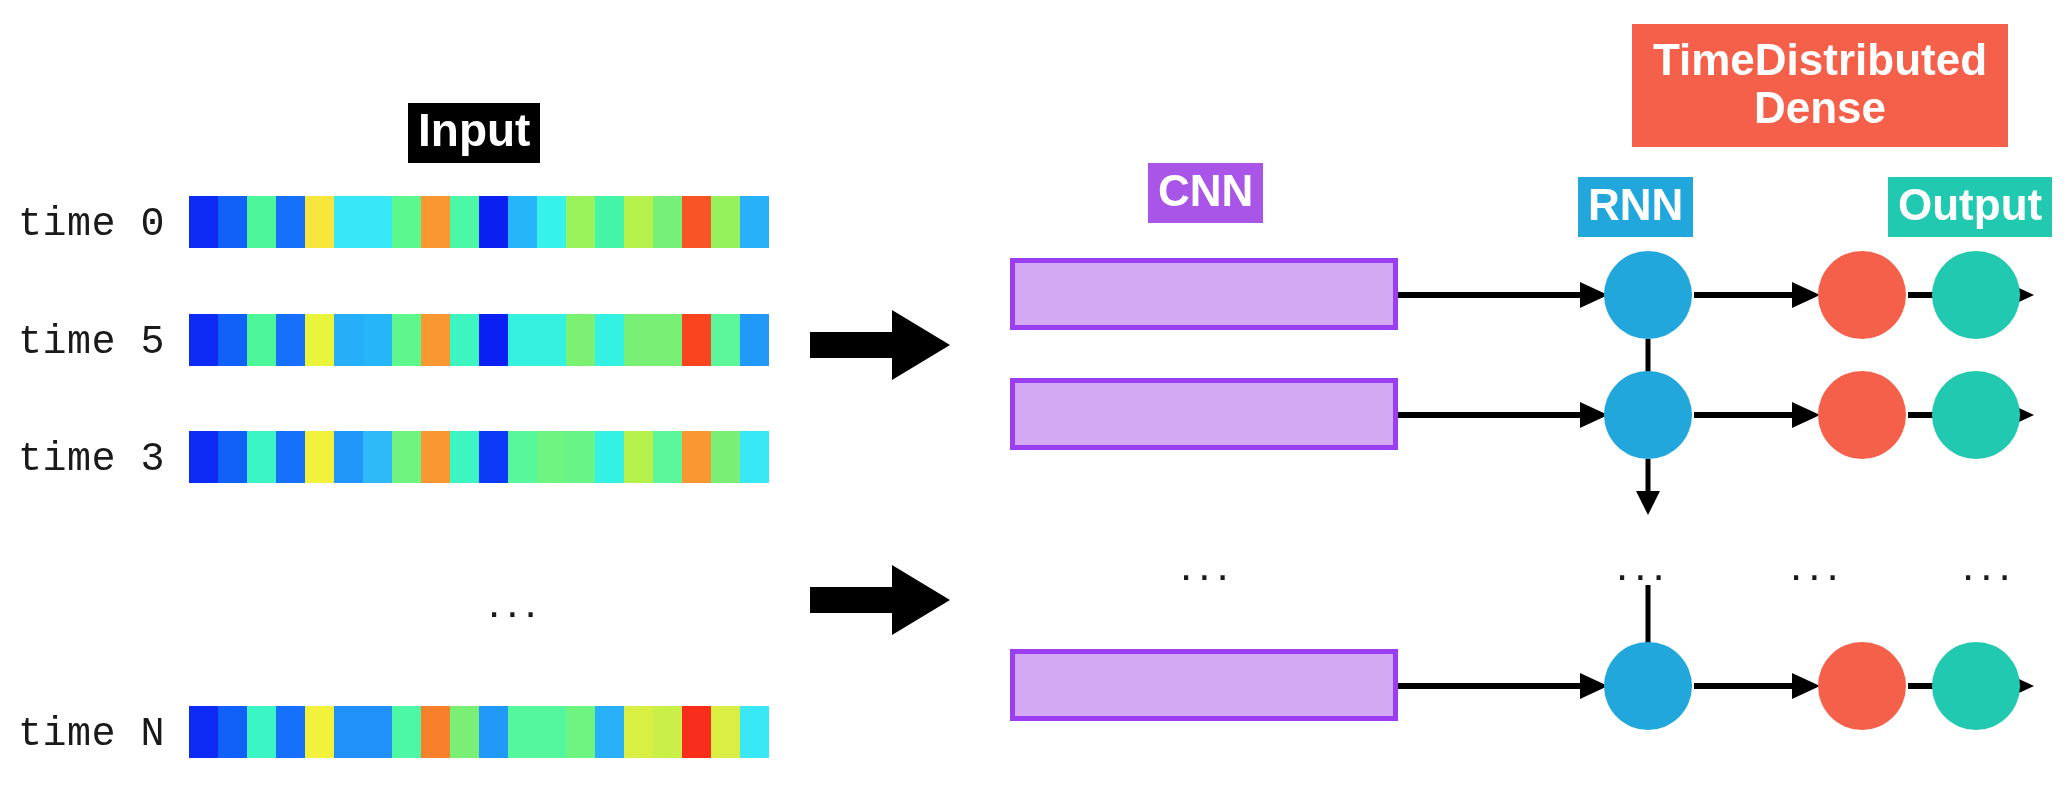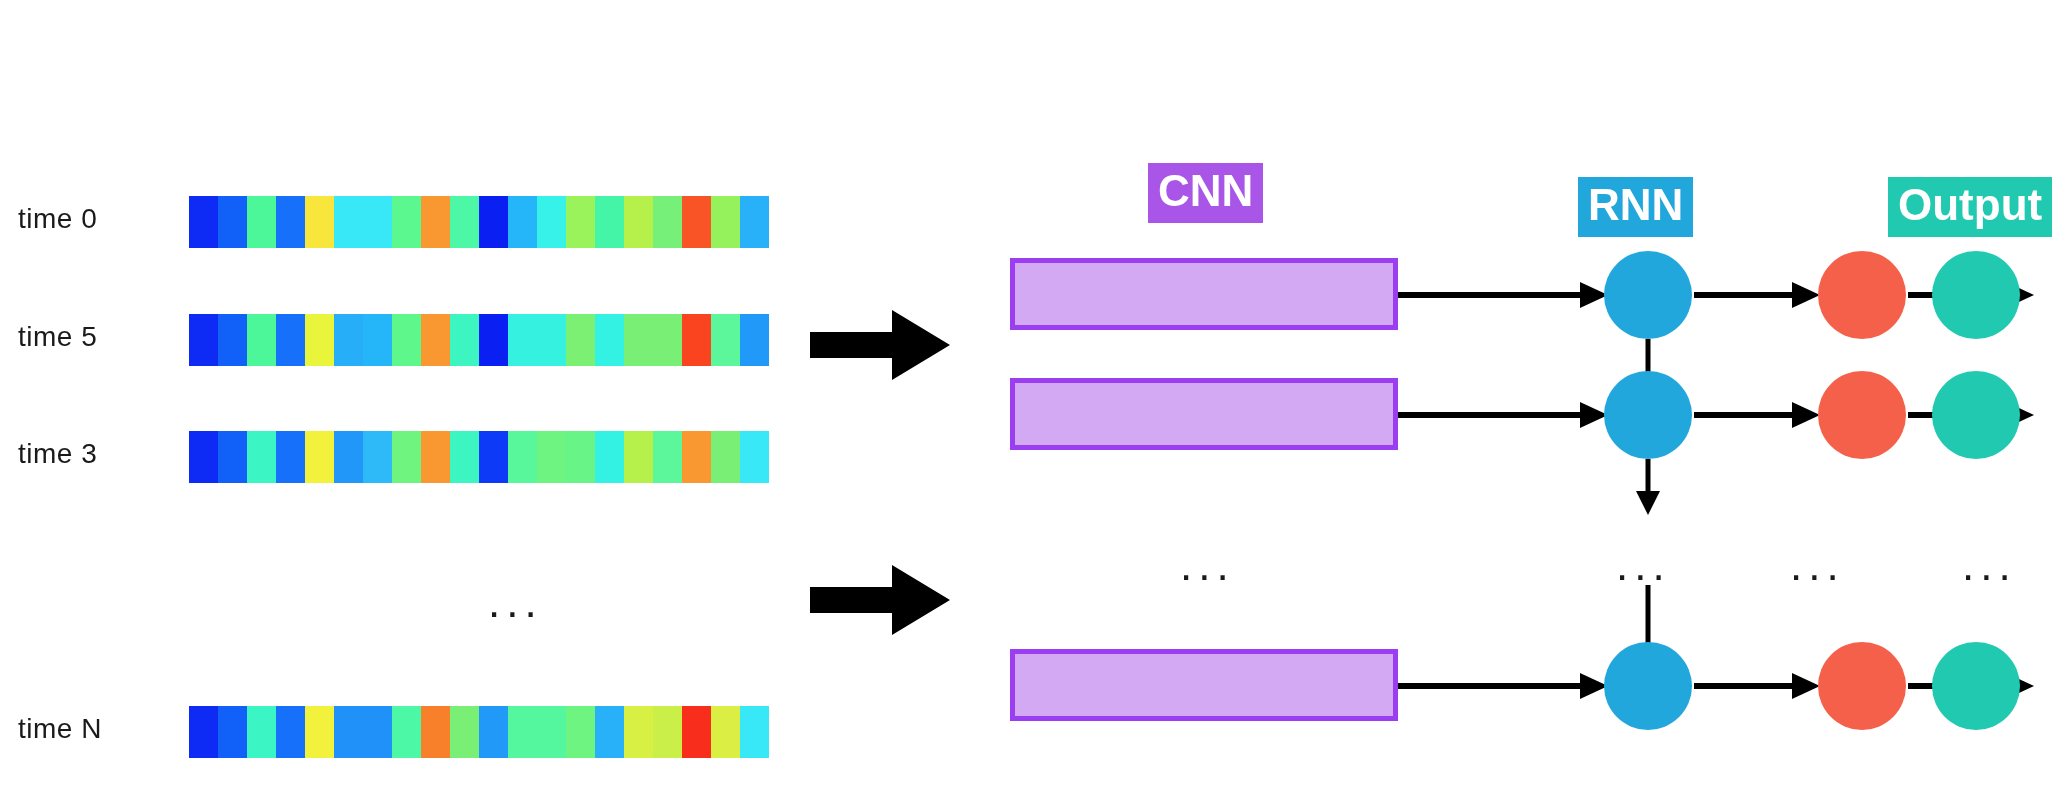--- a/index.html
+++ b/index.html
@@ -14,22 +14,22 @@
     position: relative;
     width: 2066px;
     height: 792px;
     background: #ffffff;
     overflow: hidden;
   }
   .abs { position: absolute; }
 
   
   .time-label {
-    font-family: Liberation Sans, sans-serif;
-    font-size: 28px;
+    font-family: Liberation Mono, monospace;
+    font-size: 40px;
     color: #1a1a1a;
     letter-spacing: 0.5px;
     white-space: nowrap;
     line-height: 1;
   }
 
   
   .strip {
     display: flex;
     height: 52px;
@@ -112,20 +112,23 @@
     letter-spacing: 6px;
     line-height: 1;
     white-space: nowrap;
   }
 </style>
 </head>
 <body>
 
 <div id="canvas">
 
+  <div class="abs" style="left:408px; top:103px;">
+    <span class="chip chip-input">Input</span>
+  </div>
 
   <div class="abs time-label" style="left:18px; top:205px;">time 0</div>
   <div class="abs time-label" style="left:18px; top:323px;">time 5</div>
   <div class="abs time-label" style="left:18px; top:440px;">time 3</div>
   <div class="abs time-label" style="left:18px; top:715px;">time N</div>
 
   <div class="abs strip" style="left:189px; top:196px;">
       <div class="cell" style="background: rgb(13, 43, 245);"></div>
       <div class="cell" style="background: rgb(17, 96, 248);"></div>
       <div class="cell" style="background: rgb(76, 247, 154);"></div>
@@ -224,20 +227,23 @@
   </svg>
 
   <div class="abs" style="left:1148px; top:163px;">
     <span class="chip chip-cnn">CNN</span>
   </div>
 
   <div class="abs" style="left:1578px; top:177px;">
     <span class="chip chip-rnn">RNN</span>
   </div>
 
+  <div class="abs" style="left:1632px; top:24px;">
+    <span class="chip chip-tdd">TimeDistributed Dense</span>
+  </div>
 
   <div class="abs" style="left:1888px; top:177px;">
     <span class="chip chip-output">Output</span>
   </div>
 
   <div class="abs cnn-box" style="left:1010px; top:258px;"></div>
 
   <svg class="abs thin-arrow" style="left:1398px; top:278px;" width="210" height="34" viewBox="0 0 210 34">
     <line x1="0" y1="17" x2="188" y2="17" stroke="#000000" stroke-width="6"></line>
     <path d="M210,17 L182,4 L182,30 Z" fill="#000000"></path>

